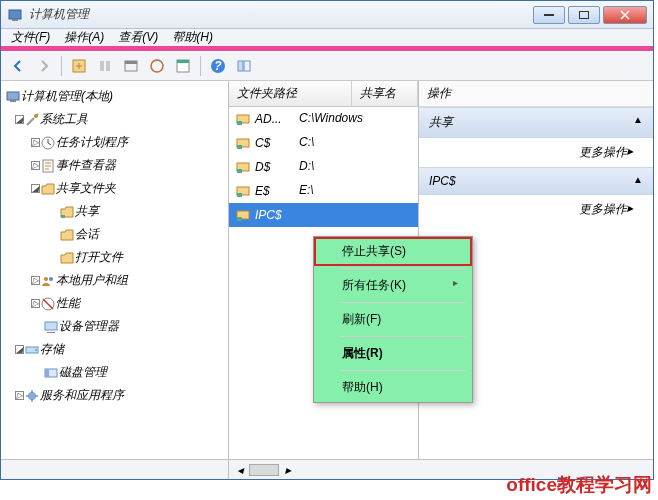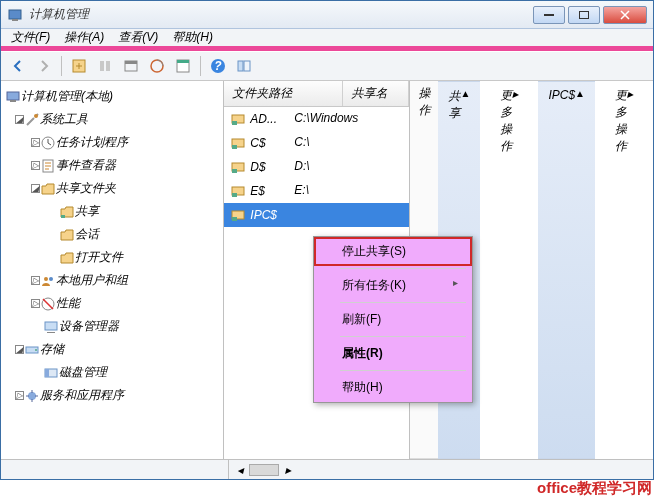--- a/index.html
+++ b/index.html
@@ -26,32 +26,32 @@
 .ticon { width: 16px; height: 16px; display: inline-flex; align-items: center; justify-content: center; }
 .mid { width: 190px; border-right: 1px solid #c0c0c0; display: flex; flex-direction: column; position: relative; }
 .listhdr { display: flex; background: linear-gradient(#fdfdfd,#ebebeb); border-bottom: 1px solid #c8c8c8; }
 .listhdr .col { padding: 4px 8px; border-right: 1px solid #d0d0d0; font-size: 12px; }
 .list { flex: 1; overflow: auto; }
 .row { display: flex; padding: 4px 6px; gap: 6px; }
 .row .c1 { width: 58px; display: flex; align-items: center; gap: 4px; }
 .row .c2 { flex: 1; }
 .row.selected { background: #3a85e0; color: #fff; }
 .row.selected .c1, .row.selected .c2 { color: #fff; }
-.right { flex: 1; display: flex; }
+.right { flex: 1; display: flex; flex-direction: column; }
 .right-hdr { padding: 4px 8px; background: #fafafa; border-bottom: 1px solid #ddd; font-size: 12px; }
 .sect { background: linear-gradient(#e6edf8,#cddcf0); padding: 6px 10px; display: flex; justify-content: space-between; border-top: 1px solid #c9d7eb; border-bottom: 1px solid #c9d7eb; }
 .sect .arrow { font-size: 10px; }
 .action { padding: 6px 20px; display: flex; justify-content: flex-end; }
 .statusbar { height: 20px; border-top: 1px solid #c0c0c0; background: #f2f4f7; display: flex; align-items: center; }
-.ctx { position: absolute; left: 313px; top: 236px; width: 160px; background: #f0abfc; border: 1px solid #979797; box-shadow: 2px 2px 6px rgba(0,0,0,0.3); z-index: 10; }
+.ctx { position: absolute; left: 313px; top: 236px; width: 160px; background: #86efac; border: 1px solid #979797; box-shadow: 2px 2px 6px rgba(0,0,0,0.3); z-index: 10; }
 .ctx-item { padding: 6px 14px 6px 28px; font-size: 12px; position: relative; display: flex; justify-content: space-between; }
 .ctx-item.highlighted { outline: 2px solid #d02828; outline-offset: -2px; }
 .ctx-sep { height: 1px; background: #d0d0d0; margin: 2px 6px 2px 26px; }
 .ctx .sub-arrow { font-size: 10px; color: #555; }
-.watermark { position: absolute; right: 6px; bottom: 2px; color: #d02828; font-size: 15px; font-weight: 600; }
+.watermark { position: absolute; right: 6px; bottom: 2px; color: #d02828; font-size: 19px; font-weight: 600; }
 svg { display: block; }
 </style>
 </head>
 <body>
 
 <div class="window">
   <div class="titlebar">
     <span class="icon">
       <svg width="16" height="16">
           <rect x="2" y="3" width="12" height="9" fill="#5a8bc9" stroke="#35608f"></rect>

